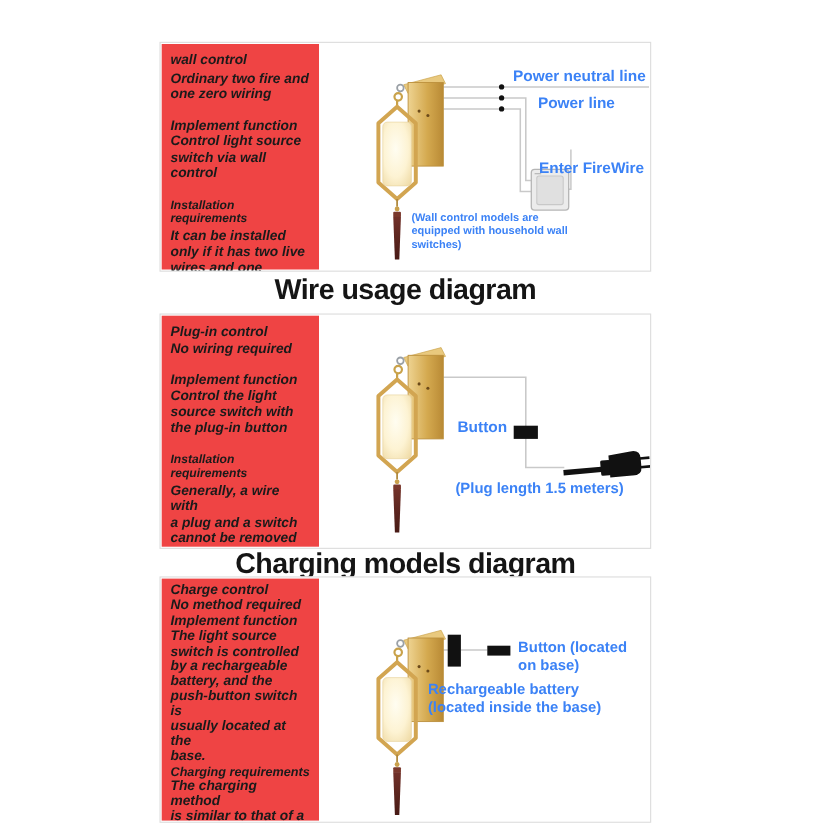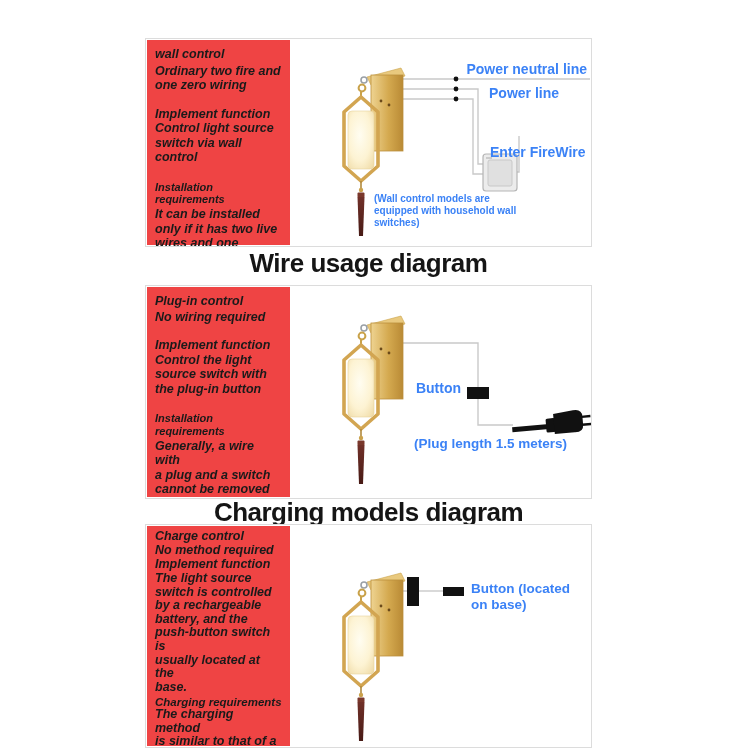--- a/index.html
+++ b/index.html
@@ -167,15 +167,17 @@
         <line x1="257" y1="66" x2="262" y2="66"></line>
         <line x1="273" y1="66" x2="297" y2="66"></line>
       </g>
       <rect x="261" y="52" width="12" height="29" fill="#111"></rect>
       <rect x="297" y="62" width="21" height="9" fill="#111"></rect>
       <use href="#lamp" x="193" y="47" width="70" height="180"></use>
     </svg>
 
     <div class="lbl" style="left:325px;top:56px;font-size:13.5px;">Button (located
 on base)</div>
+    <div class="lbl" style="left:243px;top:94px;font-size:13.5px;">Rechargeable battery
+(located inside the base)</div>
   </div>
 
 </div>
 
 </body></html>

